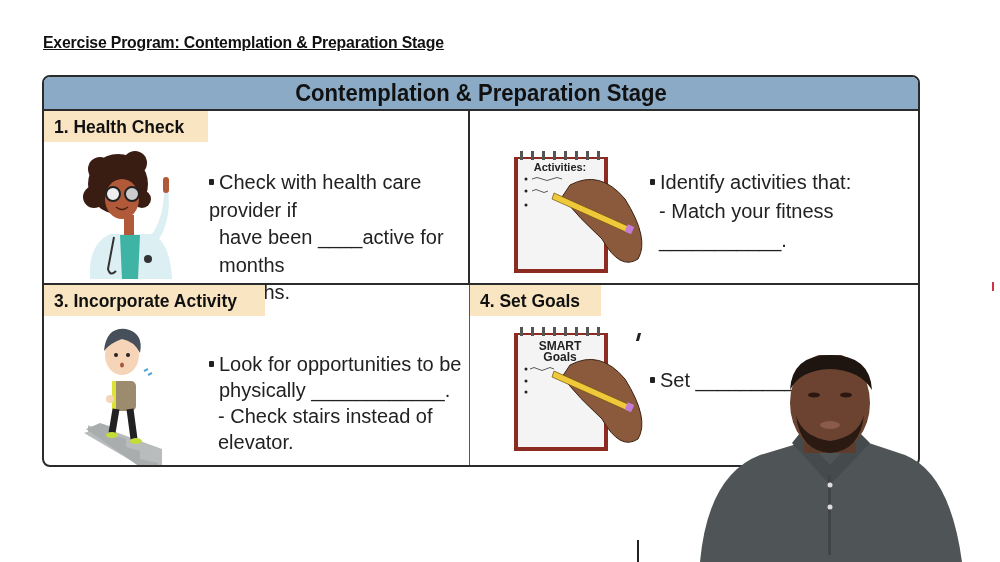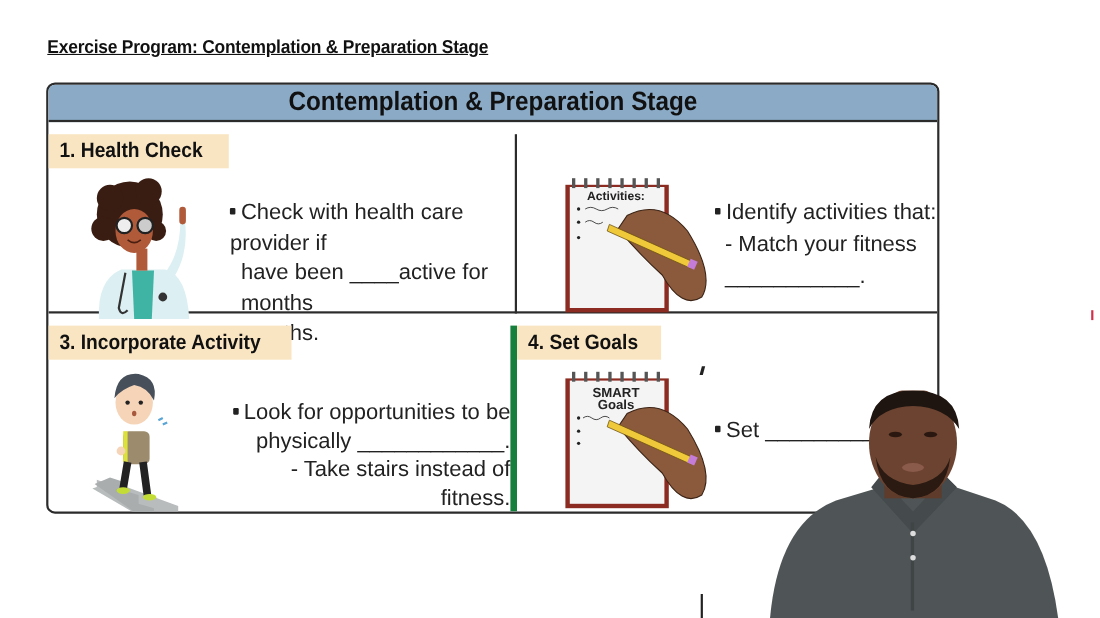--- a/index.html
+++ b/index.html
@@ -1,31 +1,31 @@
 <!DOCTYPE html>
 <html><head>
 <meta charset="utf-8">
 <style>
   html, body { margin:0; padding:0; }
   body { width:1000px; height:562px; background:#ffffff; position:relative; overflow:hidden;
          font-family:"Liberation Sans", sans-serif; color:#1a1a1a; }
   .page-title { position:absolute; left:43px; top:33px; font-size:17px; font-weight:bold;
                 text-decoration:underline; letter-spacing:-0.2px; transform:scaleX(0.93); transform-origin:left; color:#111; }
-  .table { position:absolute; left:42px; top:75px; width:812px; height:392px; border:2px solid #2b2b2b;
+  .table { position:absolute; left:42px; top:75px; width:878px; height:392px; border:2px solid #2b2b2b;
            border-radius:8px; overflow:hidden; box-sizing:border-box; background:#fff; }
   .table-header { height:34px; background:#8aaac6; border-bottom:2px solid #2b2b2b; box-sizing:border-box;
                   display:flex; align-items:center; justify-content:center; font-size:24px; font-weight:bold;
                   color:#111; transform-origin:center; }
   .table-header span { display:inline-block; transform:scaleX(0.92); }
   .grid { position:absolute; left:0; top:34px; right:0; bottom:0; display:grid;
           grid-template-columns:426px 1fr; grid-template-rows:174px 1fr; }
-  .cell { position:relative; box-sizing:border-box;margin-top:11px; }
+  .cell { position:relative; box-sizing:border-box; }
   .cell.c1 { border-right:2px solid #2b2b2b; border-bottom:2px solid #2b2b2b; }
   .cell.c2 { border-bottom:2px solid #2b2b2b; }
-  .cell.c3 { border-right:6px solid #15803d;text-align:right; }
+  .cell.c3 { border-right:1px solid #15803d; }
   .label { position:absolute; left:0; top:0; height:31px; background:#f9e5c2; padding:0 12px 0 10px;
            display:flex; align-items:center; font-size:19px; font-weight:bold; color:#111; }
   .label span { display:inline-block; transform:scaleX(0.92); transform-origin:left; white-space:nowrap; }
   .text { position:absolute; font-size:20px; line-height:27.5px; color:#222; }
   .bullet { display:inline-block; width:5px; height:6px; background:#222; margin-right:5px;
             vertical-align:middle; position:relative; top:-2px; border-radius:1px; }
   .sub { padding-left:9px; }
   .illus { position:absolute; }
   .presenter { position:absolute; left:700px; top:355px; width:265px; height:207px; }
   .stray-mark { position:absolute; left:637px; top:333px; width:3px; height:8px; background:#222; transform:skewX(-15deg); }
@@ -122,21 +122,21 @@
         <path d="M22 28 Q24 4 44 6 Q62 10 58 30 Q52 18 40 16 Q28 20 22 28 Z" fill="#47505a"></path>
         <circle cx="34" cy="32" r="2" fill="#222"></circle>
           <circle cx="46" cy="32" r="2" fill="#222"></circle>
         <ellipse cx="40" cy="42" rx="2" ry="2.5" fill="#a8583c"></ellipse>
         <path d="M62 48 l4 -2 M66 52 l4 -2" stroke="#5aa6d6" stroke-width="2"></path>
         <circle cx="28" cy="76" r="4" fill="#f6d4b8"></circle>
       </svg>
       <div class="text" style="left:165px;top:66px;line-height:26px">
         <div><span class="bullet"></span><span>Look for opportunities to be</span></div>
         <div style="padding-left:10px">physically ____________.</div>
-        <div class="sub">- Take stairs instead of fitness.</div>
+        <div class="sub">- Check stairs instead of elevator.</div>
       </div>
     </div>
 
     <div class="cell">
       <div class="label">
           <span>4. Set Goals</span>
         </div>
       <svg class="illus" style="left:40px;top:40px" width="145" height="128" viewBox="0 0 145 128">
         <rect x="4" y="8" width="94" height="118" fill="#8c2b22"></rect>
         <rect x="8" y="10" width="86" height="112" fill="#f4f4f4"></rect>

